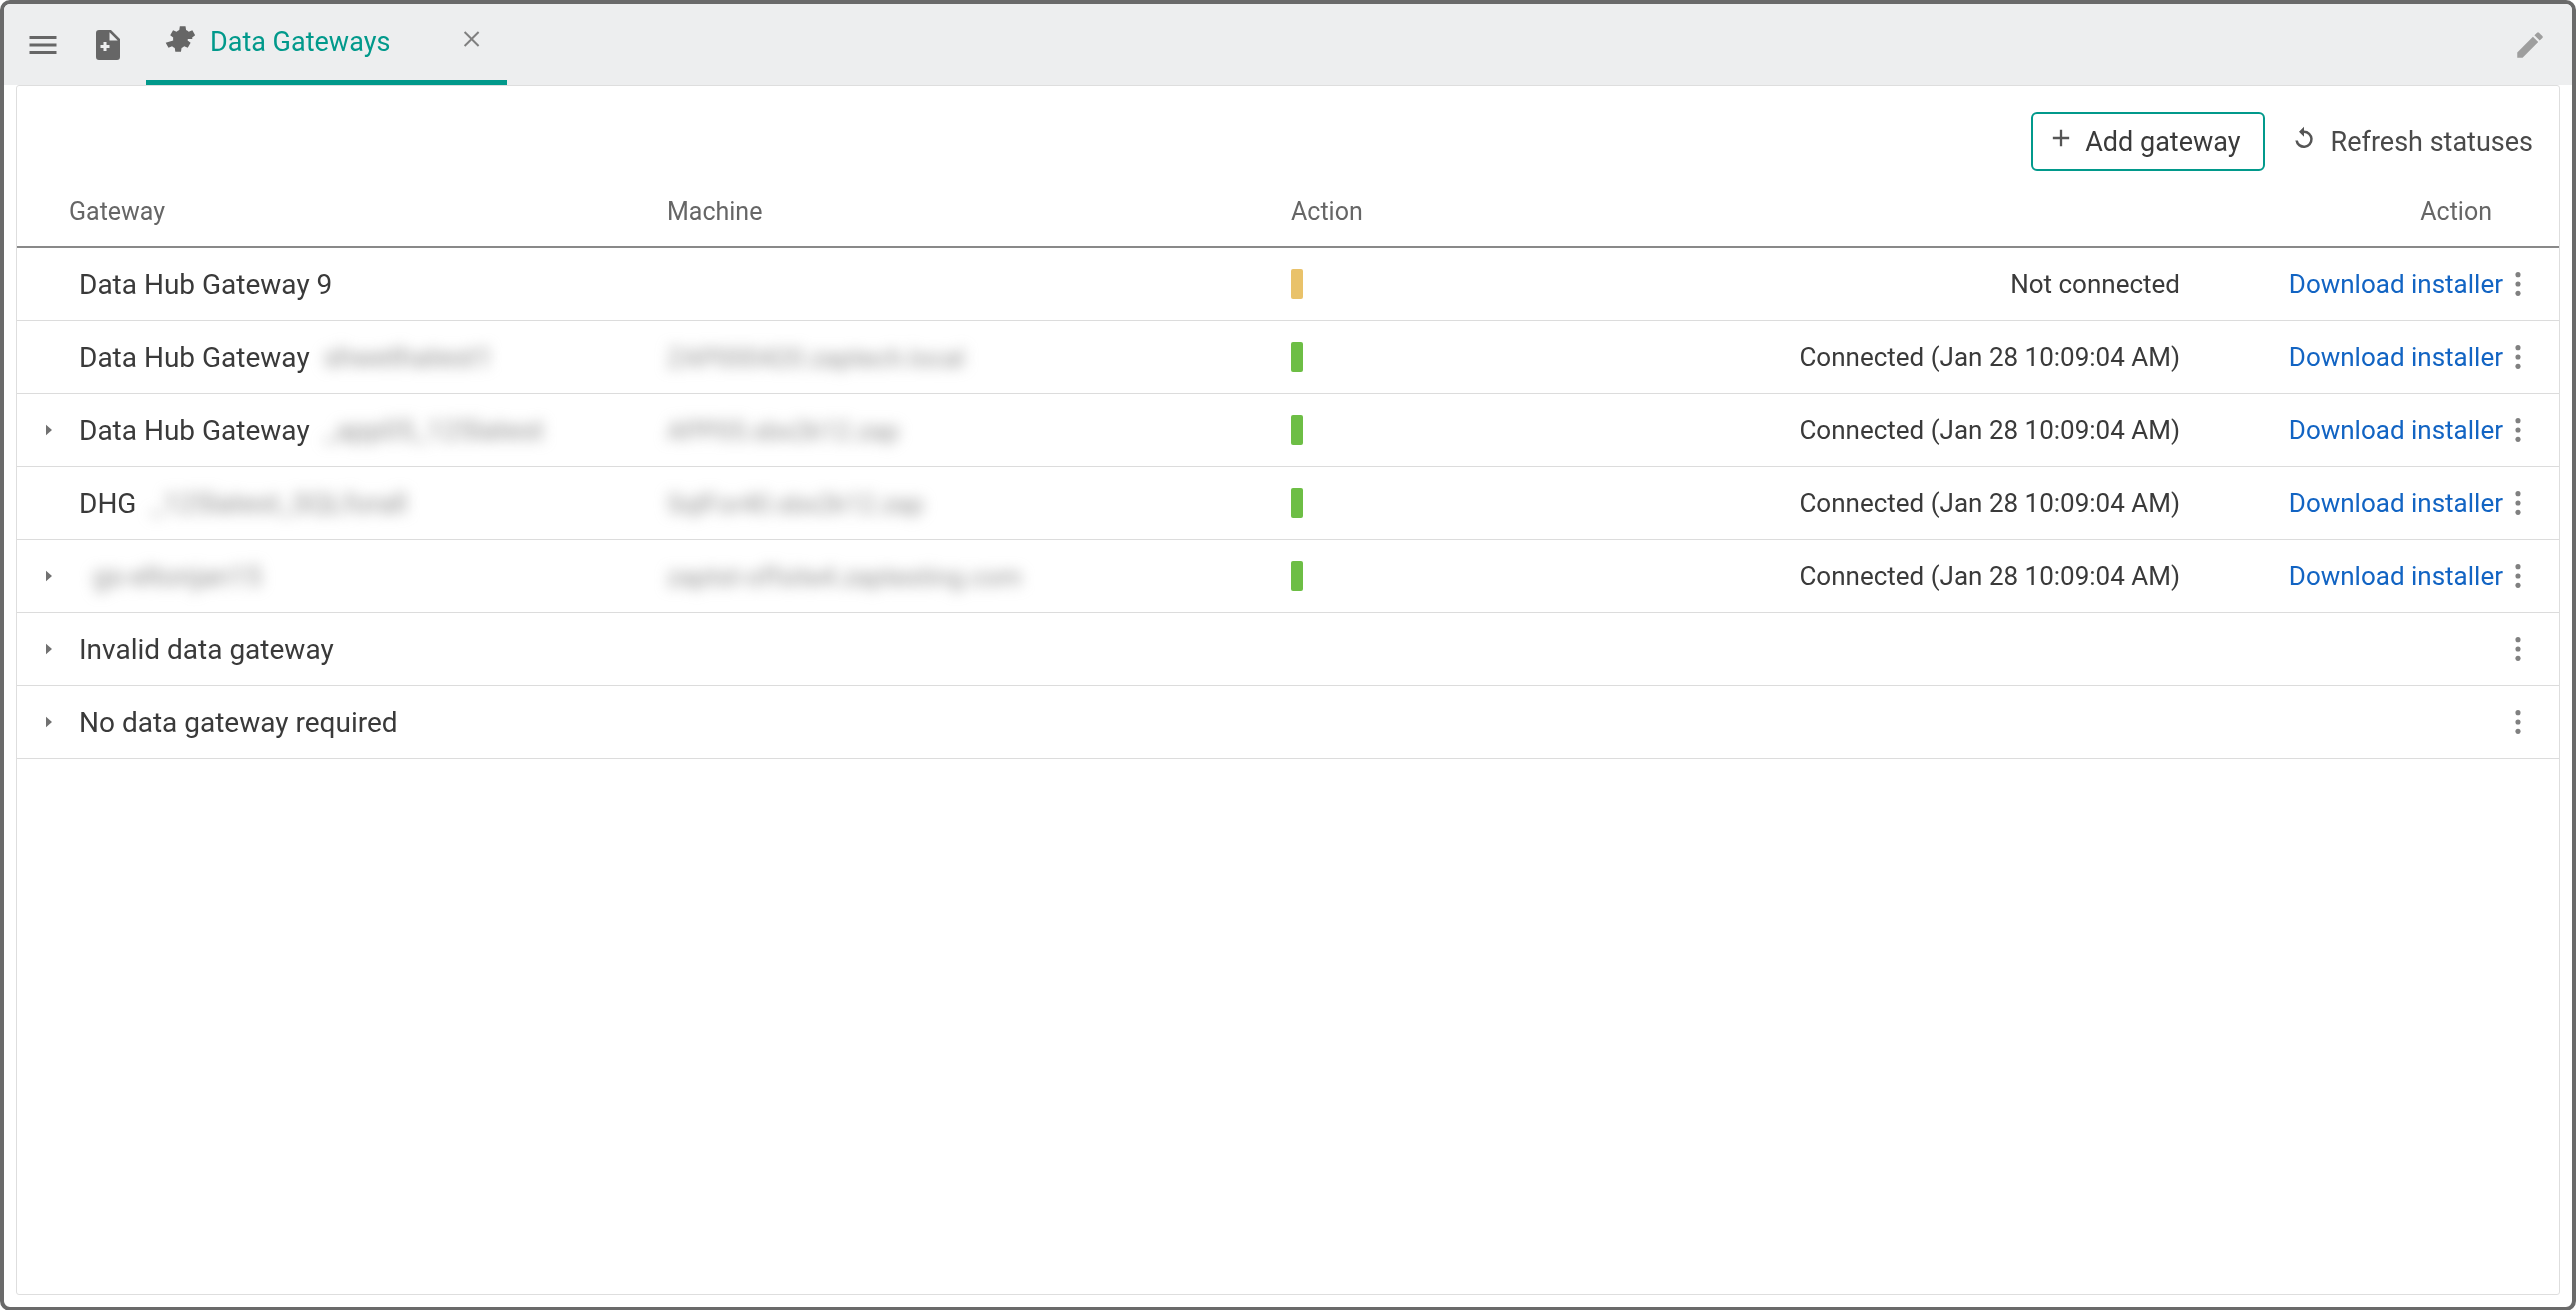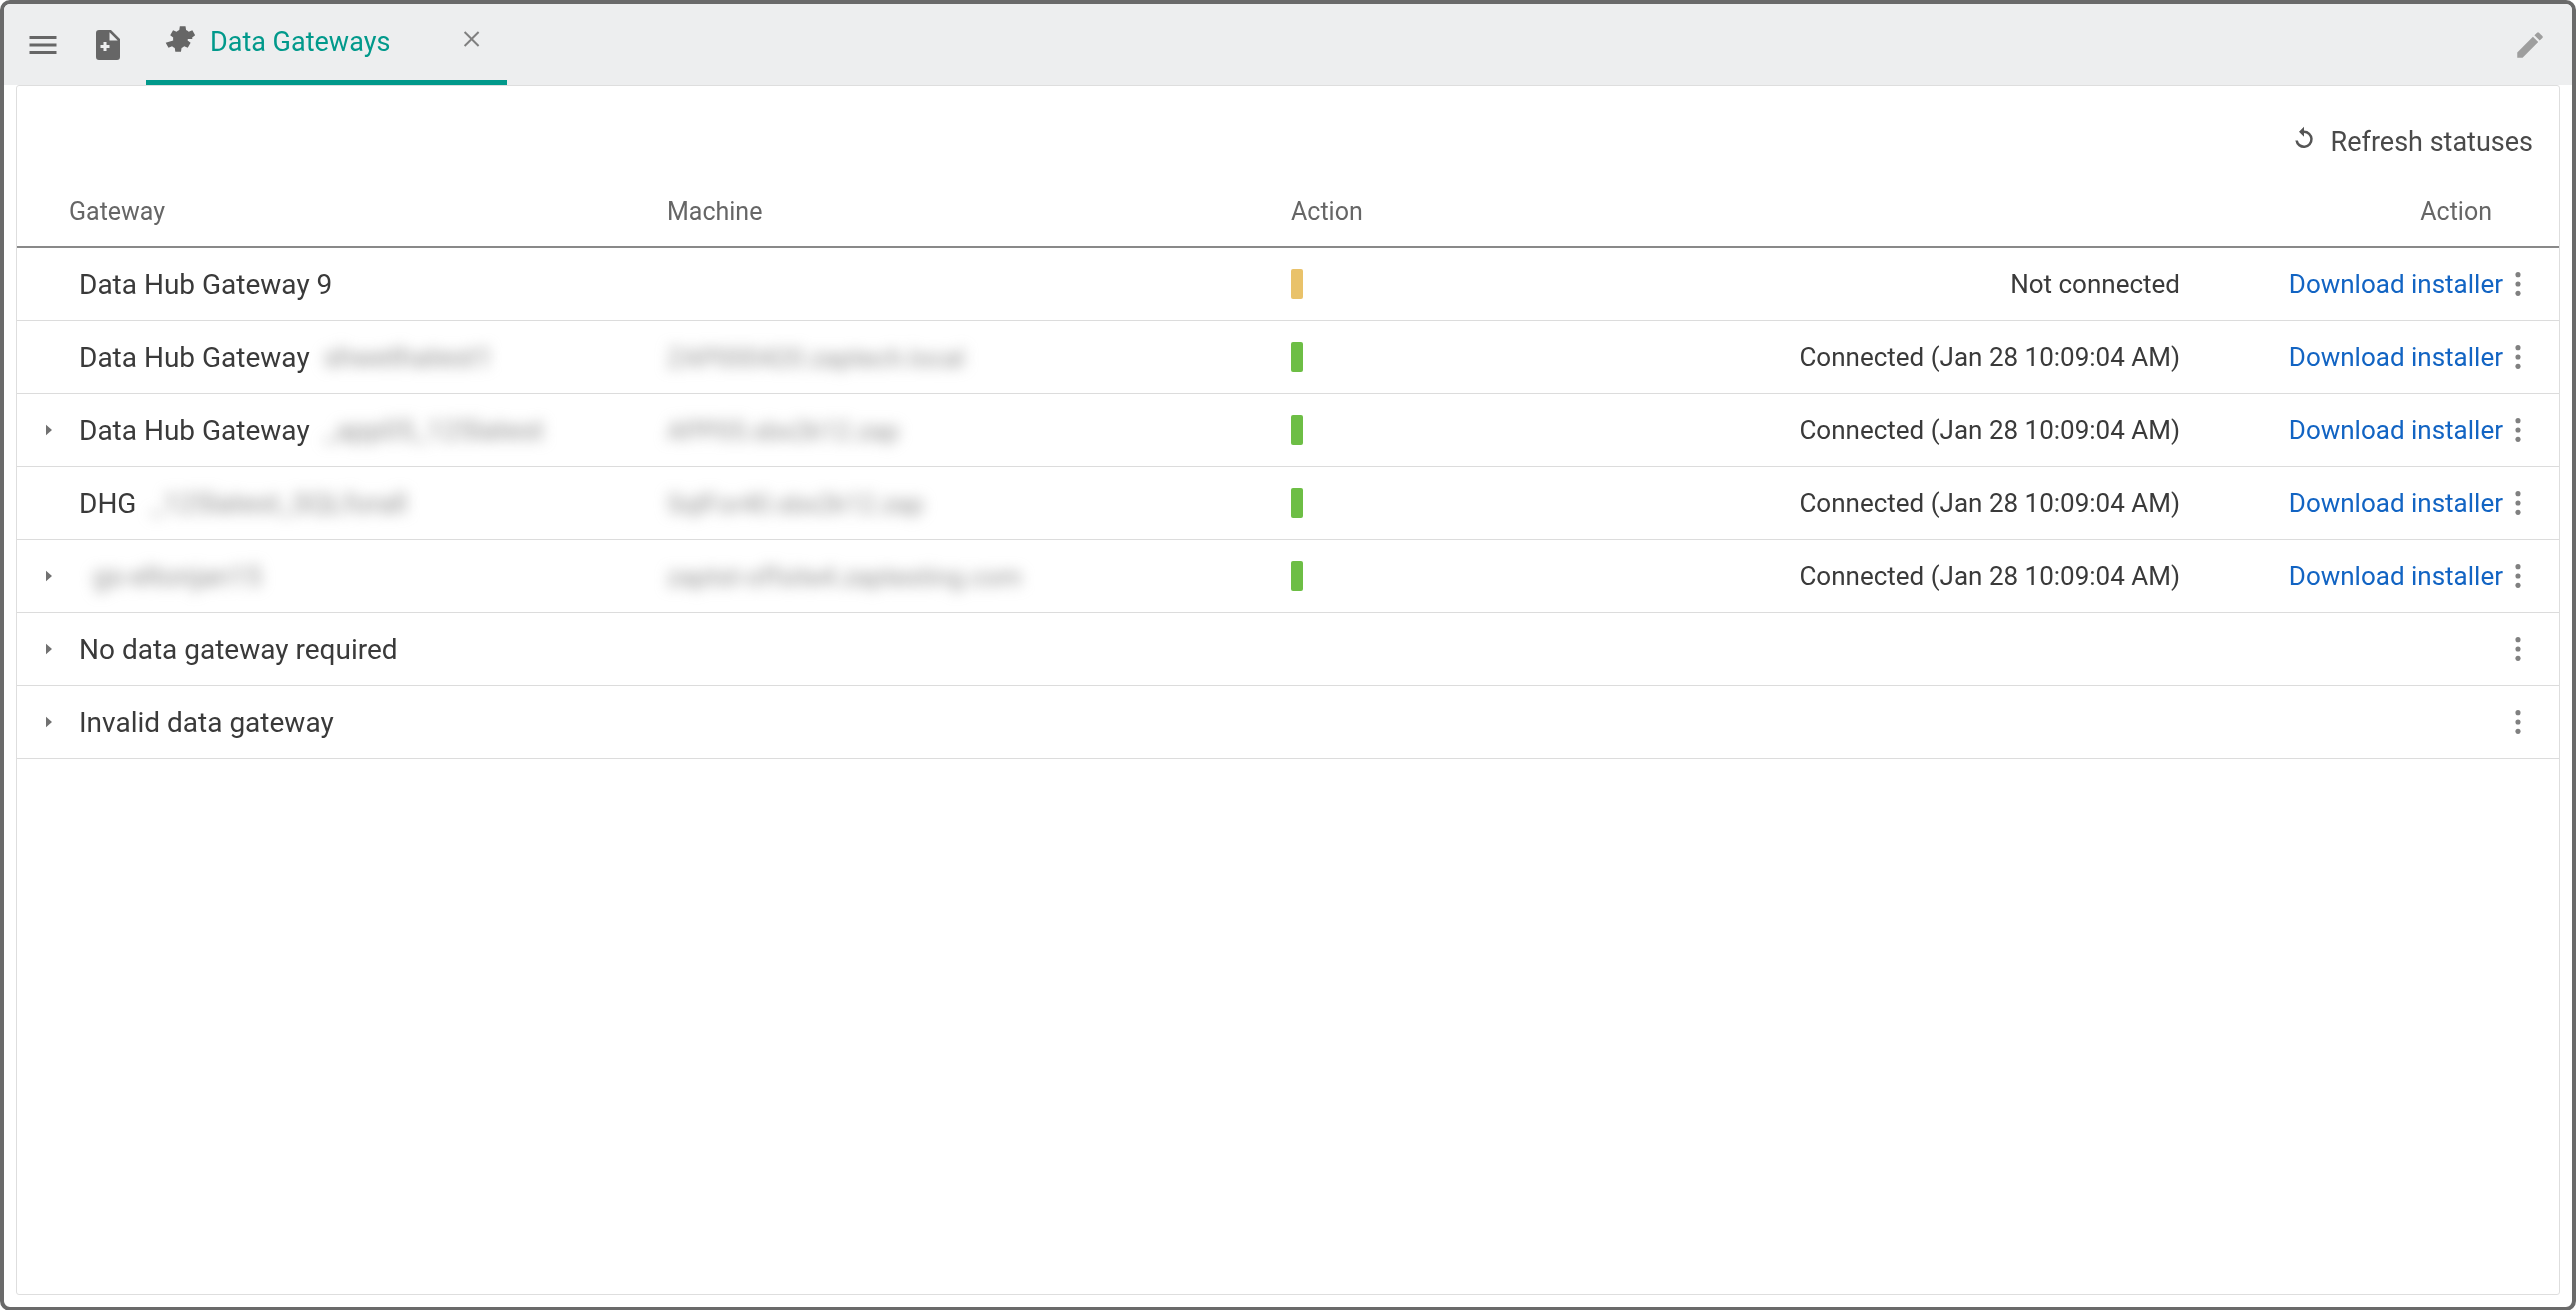--- a/index.html
+++ b/index.html
@@ -243,20 +243,28 @@
       <div class="pencil-btn">
         <svg width="34" height="34" viewBox="0 0 24 24">
             <path fill="currentColor" d="M3 17.25V21h3.75L17.81 9.94l-3.75-3.75L3 17.25zM20.71 7.04a1 1 0 0 0 0-1.41l-2.34-2.34a1 1 0 0 0-1.41 0l-1.83 1.83 3.75 3.75 1.83-1.83z"></path>
           </svg>
       </div>
     </div>
   </div>
 
   <div class="panel">
     <div class="actions-row">
+      <div class="btn-outline">
+        <span>
+          <svg width="28" height="28" viewBox="0 0 24 24">
+              <path fill="#555" d="M11 5h2v6h6v2h-6v6h-2v-6H5v-2h6z"></path>
+            </svg>
+        </span>
+        <span>Add gateway</span>
+      </div>
       <div class="btn-flat">
         <span>
           <svg width="30" height="30" viewBox="0 0 24 24">
               <path d="M12 6V3L8 7l4 4V8a5 5 0 1 1-4.9 6H5.05A7 7 0 1 0 12 6z"></path>
             </svg>
         </span>
         <span>Refresh statuses</span>
       </div>
     </div>
 
@@ -430,21 +438,21 @@
             </td>
           </tr>
           <tr>
             <td>
               <div class="cell-gateway">
                 <span class="row-toggle">
                   <svg width="18" height="18" viewBox="0 0 24 24">
                     <path fill="currentColor" d="M8 5l8 7-8 7z"></path>
                   </svg>
                 </span>
-                <span>No data gateway required</span>
+                <span>Invalid data gateway</span>
               </div>
             </td>
             <td class="machine"></td>
             <td></td>
             <td>
               <div class="action-cell">
                 <span class="kebab">
                   <svg width="8" height="28" viewBox="0 0 6 24">
                     <circle cx="3" cy="4" r="2.2" fill="currentColor"></circle>
                     <circle cx="3" cy="12" r="2.2" fill="currentColor"></circle>
@@ -455,21 +463,21 @@
             </td>
           </tr>
           <tr>
             <td>
               <div class="cell-gateway">
                 <span class="row-toggle">
                   <svg width="18" height="18" viewBox="0 0 24 24">
                     <path fill="currentColor" d="M8 5l8 7-8 7z"></path>
                   </svg>
                 </span>
-                <span>Invalid data gateway</span>
+                <span>No data gateway required</span>
               </div>
             </td>
             <td class="machine"></td>
             <td></td>
             <td>
               <div class="action-cell">
                 <span class="kebab">
                   <svg width="8" height="28" viewBox="0 0 6 24">
                     <circle cx="3" cy="4" r="2.2" fill="currentColor"></circle>
                     <circle cx="3" cy="12" r="2.2" fill="currentColor"></circle>

